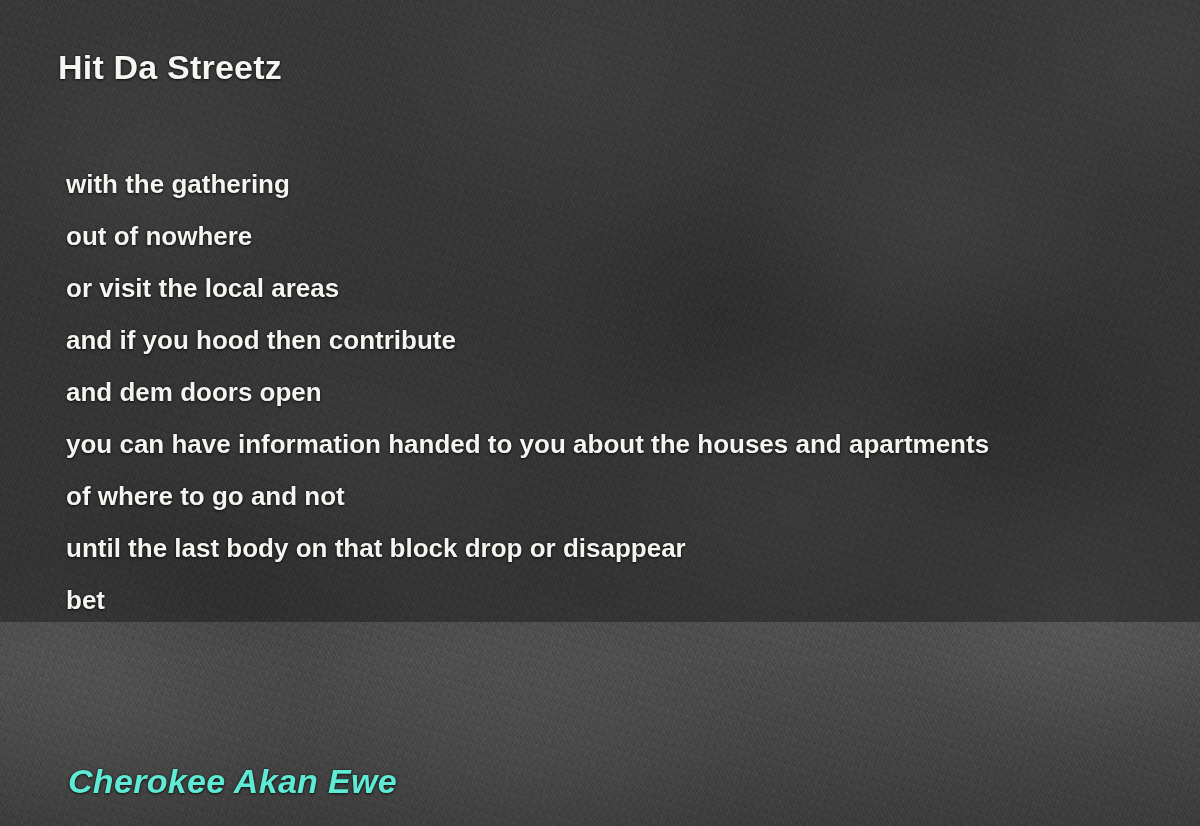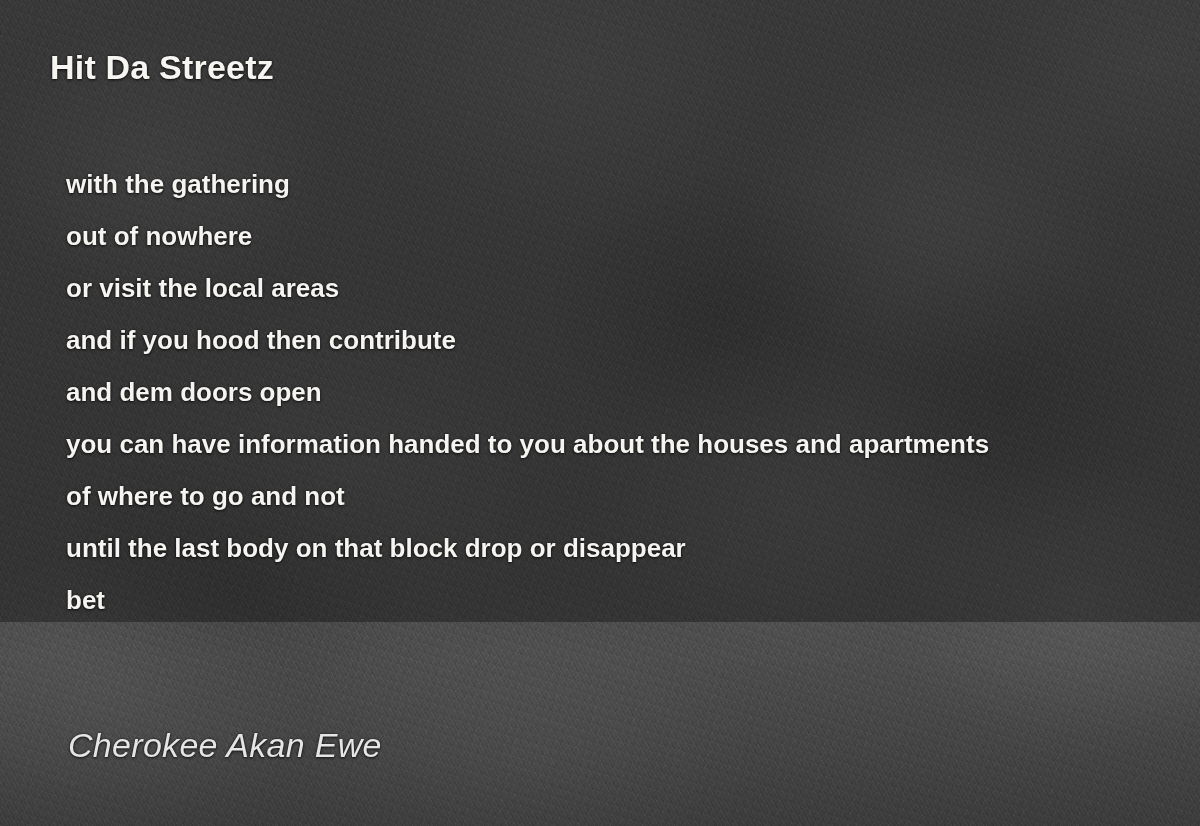--- a/index.html
+++ b/index.html
@@ -117,21 +117,21 @@
   }
 
   
   .content {
     position: absolute;
     inset: 0;
   }
 
   #poem-title {
     position: absolute;
-    left: 50px;
+    left: 58px;
     top: 48px;
     font-size: 34px;
     font-weight: bold;
     color: #f7f5f2;
     letter-spacing: 0.2px;
     text-shadow: 0 1px 3px rgba(0,0,0,0.75), 0 0 2px rgba(0,0,0,0.6);
     white-space: nowrap;
   }
 
   #poem-body {
@@ -147,25 +147,25 @@
     color: #f6f4f1;
     line-height: 52px;
     height: 52px;
     white-space: nowrap;
     text-shadow: 0 1px 3px rgba(0,0,0,0.7), 0 0 2px rgba(0,0,0,0.55);
   }
 
   #poem-author {
     position: absolute;
     left: 68px;
-    top: 726px;
+    top: 762px;
     font-size: 34px;
     font-style: italic;
-    font-weight: normal;
-    color: #e5e5e5;
+    font-weight: bold;
+    color: #5eead4;
     letter-spacing: 0.3px;
     white-space: nowrap;
     text-shadow: 0 1px 3px rgba(0,0,0,0.7), 0 0 2px rgba(0,0,0,0.55);
   }
 </style>
 </head>
 <body>
 
 <div id="poem-card">
 

